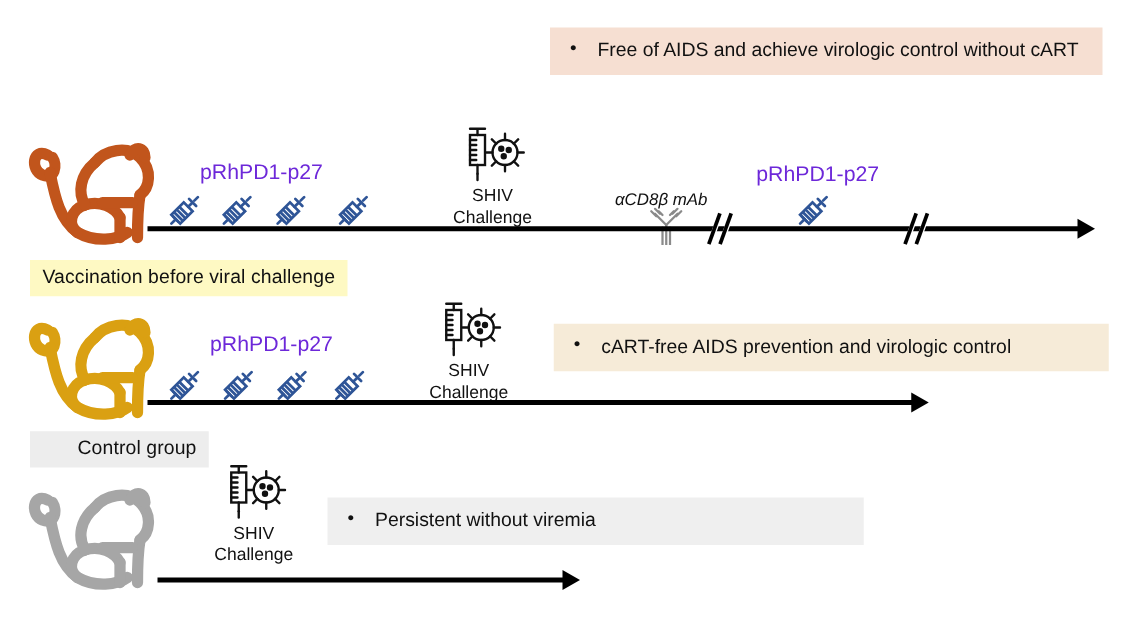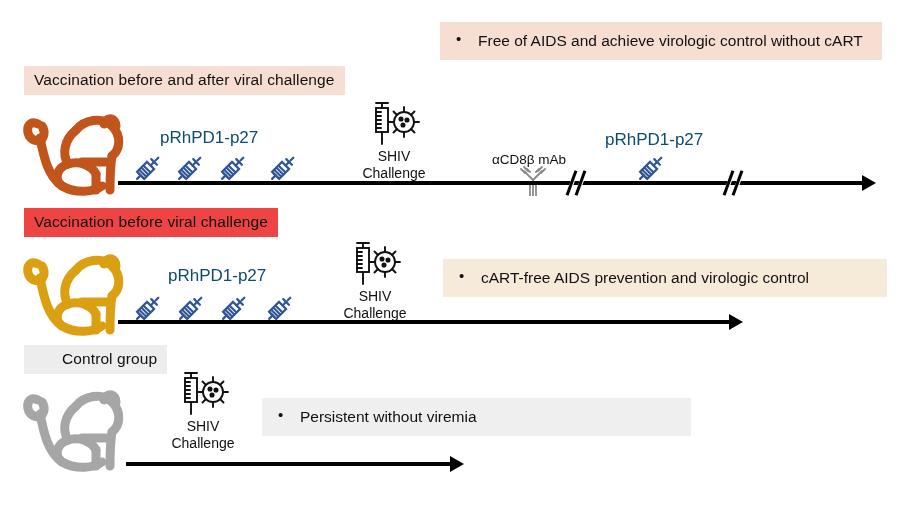--- a/index.html
+++ b/index.html
@@ -13,21 +13,21 @@
   
   .chip{
     position:absolute;
     font-size:15.5px;
     color:#111;
     padding:5px 10px 6px 10px;
     white-space:nowrap;
     letter-spacing:.1px;
   }
   .chip-pink{background:#F6DFD2;}
-  .chip-cream{background:#ef4444;}
+  .chip-cream{background:#fef9c3;}
   .chip-gray{background:#EDEDED;padding-left:38px;}
 
   
   .callout{
     position:absolute;
     padding:8px 14px 9px 10px;
     font-size:15.5px;
     line-height:1.38;
     color:#111;
   }
@@ -60,21 +60,21 @@
   .brk i:nth-child(2){left:14px;}
   .brk s{
     position:absolute;top:0;display:block;width:3px;height:26px;
     background:#000;transform:rotate(20deg);text-decoration:none;
   }
   .brk s:nth-child(3){left:5px;}
   .brk s:nth-child(4){left:14px;}
 
   
   .vac-label{
-    position:absolute;font-size:17px;color:#0c4a6e;white-space:nowrap;
+    position:absolute;font-size:17px;color:#6d28d9;white-space:nowrap;
   }
   .shiv-label{
     position:absolute;font-size:14px;color:#111;text-align:center;
     line-height:1.18;white-space:nowrap;
   }
   .mab-label{
     position:absolute;font-size:13.5px;color:#111;white-space:nowrap;
   }
 
   
@@ -86,21 +86,20 @@
 <body>
 
 <div class="canvas">
 
   <div class="callout pink" style="left:440px;top:22px;width:418px;">
     <ul>
       <li class="wrap">Free of AIDS and achieve virologic control without cART</li>
     </ul>
   </div>
 
-  <div class="chip chip-pink" style="left:24px;top:66px;">Vaccination before and after viral challenge</div>
 
   <div class="monkey" style="left:18px;top:102px;">
     <svg width="118" height="96" viewBox="0 0 118 96" fill="none" stroke="#C1551C" stroke-width="9" stroke-linecap="round" stroke-linejoin="round">
       <path d="M20 22 C8 16, 6 34, 16 38 C26 42, 28 30, 24 24"></path>
       <path d="M22 36 C26 56, 30 74, 44 84 C58 92, 76 90, 84 84"></path>
       <path d="M44 84 C36 78, 38 66, 50 62"></path>
       <path d="M50 62 C62 58, 74 64, 78 72"></path>
       <path d="M78 72 L78 88"></path>
       <path d="M50 62 C44 52, 46 38, 58 28"></path>
       <path d="M58 28 C66 18, 84 14, 94 24 C104 34, 102 48, 94 54"></path>
@@ -173,21 +172,21 @@
       <circle cx="35" cy="19" r="1.6" fill="#111"></circle>
       <circle cx="41" cy="20" r="1.6" fill="#111"></circle>
       <circle cx="37" cy="25" r="1.6" fill="#111"></circle>
     </svg>
   </div>
   <div class="shiv-label" style="left:362px;top:148px;width:64px;">
     <div>SHIV</div>
     <div>Challenge</div>
   </div>
 
-  <div class="mab-label" style="left:492px;top:152px;">αCD8β mAb</div>
+  <div class="mab-label" style="left:492px;top:152px;font-style:italic;">αCD8β mAb</div>
   <div class="icon" style="left:516px;top:166px;">
     <svg width="34" height="30" viewBox="0 0 34 30" stroke="#8a8a8a" stroke-width="1.8" fill="none" stroke-linecap="round">
       <path d="M17 30V14"></path>
       <path d="M17 14L8 5"></path>
         <path d="M17 14l9-9"></path>
       <path d="M5 3l4 4M8 1l4 4M11 3l3 3"></path>
       <path d="M29 3l-4 4M26 1l-4 4M23 3l-3 3"></path>
       <path d="M14 30V16M20 30V16"></path>
     </svg>
   </div>

